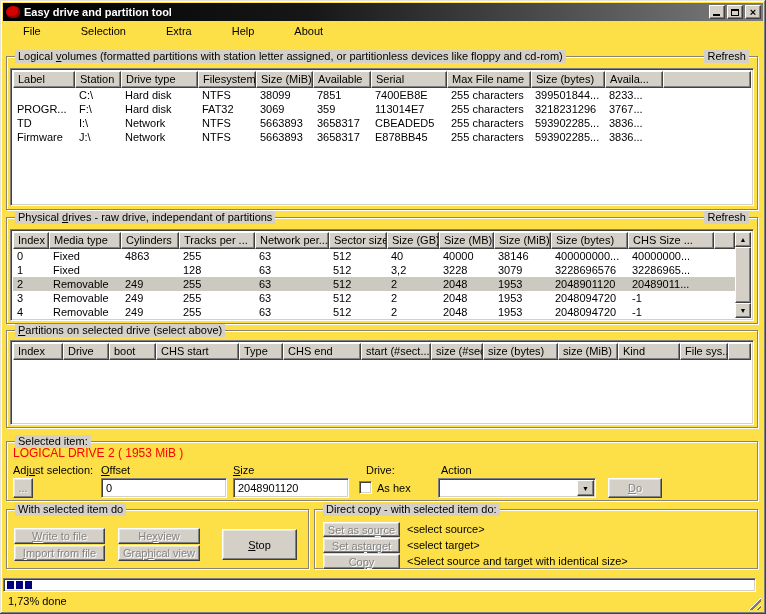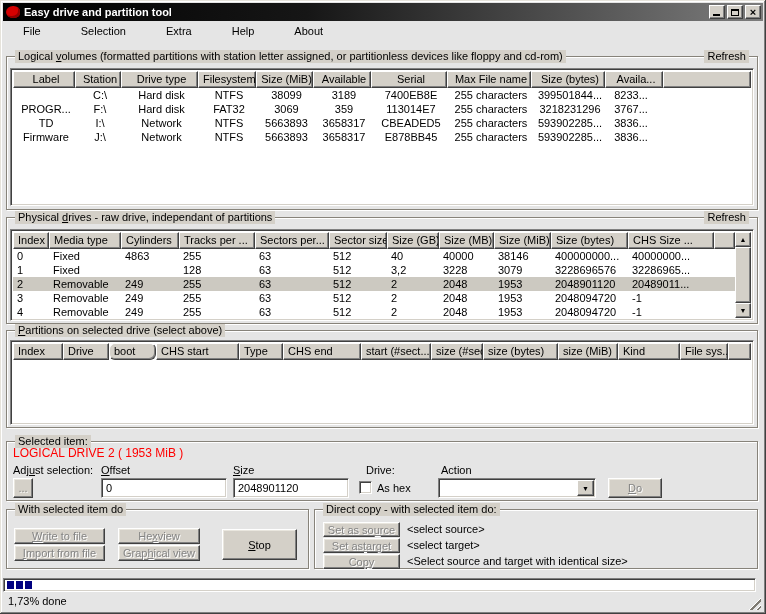--- a/index.html
+++ b/index.html
@@ -1,18 +1,18 @@
 <!DOCTYPE html>
 <html><head>
 <meta charset="utf-8">
 <style>
   * { margin:0; padding:0; box-sizing:border-box; }
   html,body { width:766px; height:614px; }
   body { font-family:"Liberation Sans","DejaVu Sans",sans-serif; font-size:11px; color:#000; background:#d4d0c8; }
-  #window { position:relative; width:766px; height:614px; background:#e5e5e5;
+  #window { position:relative; width:766px; height:614px; background:#fde047;
     box-shadow: inset -1px -1px #404040, inset 1px 1px #e6e3db, inset -2px -2px #808080, inset 2px 2px #fff; }
 
   
   .titlebar { position:absolute; left:3px; top:3px; width:760px; height:18px;
     background:linear-gradient(90deg,#000 0%,#161616 40%,#6f6f6f 92%,#7c7c7c 100%);
     display:flex; align-items:center; }
   .app-icon { width:14px; height:12px; margin-left:3px; background:#d40000;
     border-radius:60% 55% 50% 60%; box-shadow: inset -2px -2px 0 #8f0000; }
   .title-text { color:#fff; font-weight:bold; font-size:11px; margin-left:4px; white-space:nowrap; }
   .tb-buttons { position:absolute; right:2px; top:2px; display:flex; }
@@ -77,21 +77,21 @@
   .progress { position:absolute; left:3px; top:578px; width:753px; height:14px; background:#fff;
     border:1px solid; border-color:#808080 #fff #fff #808080; box-shadow: inset 1px 1px 0 #404040, inset -1px -1px 0 #d4d0c8;
     display:flex; align-items:center; padding-left:3px; gap:2px; }
   .pblock { width:7px; height:8px; flex:0 0 auto; }
   .status-text { position:absolute; left:8px; top:595px; }
   .grip { position:absolute; right:5px; bottom:4px; width:13px; height:13px;
     background:repeating-linear-gradient(135deg,#fff 0 1px,#7f7b73 1px 2.5px,transparent 2.5px 4.8px);
     clip-path:polygon(100% 0,100% 100%,0 100%); }
 
   
-  .g1 { left:6px; top:56px;  width:752px; height:154px;text-align:center; }
+  .g1 { left:6px; top:56px;  width:752px; height:154px; }
   .g2 { left:6px; top:217px; width:752px; height:107px; }
   .g3 { left:6px; top:330px; width:752px; height:98px; }
   .g4 { left:6px; top:441px; width:752px; height:60px; }
   .g5 { left:6px; top:509px; width:303px; height:60px; }
   .g6 { left:314px; top:509px; width:444px; height:60px; }
   #t1 { left:3px; top:11px; width:744px; height:138px; }
   #t2 { left:3px; top:11px; width:744px; height:92px; }
   #t3 { left:3px; top:9px;  width:744px; height:85px; }
 </style>
 </head>
@@ -140,21 +140,21 @@
           <div class="th" style="width: 58px;">Availa...</div>
           <div class="th fill"></div>
         </div>
         <div class="tbody">
           <div class="tr">
             <div class="td" style="width: 62px;"></div>
             <div class="td" style="width: 46px;">C:\</div>
             <div class="td" style="width: 77px;">Hard disk</div>
             <div class="td" style="width: 58px;">NTFS</div>
             <div class="td" style="width: 57px;">38099</div>
-            <div class="td" style="width: 58px;">3189</div>
+            <div class="td" style="width: 58px;">7851</div>
             <div class="td" style="width: 76px;">7400EB8E</div>
             <div class="td" style="width: 84px;">255 characters</div>
             <div class="td" style="width: 74px;">399501844...</div>
             <div class="td" style="width: 48px;">8233...</div>
           </div>
           <div class="tr">
             <div class="td" style="width: 62px;">PROGR...</div>
             <div class="td" style="width: 46px;">F:\</div>
             <div class="td" style="width: 77px;">Hard disk</div>
             <div class="td" style="width: 58px;">FAT32</div>
@@ -204,21 +204,21 @@
         <span class="sb-thumb"></span>
         <span class="sb-btn">
             <span class="sb-arr">▼</span>
           </span>
       </div>
     <div class="thead">
           <div class="th" style="width: 36px;">Index</div>
           <div class="th" style="width: 72px;">Media type</div>
           <div class="th" style="width: 58px;">Cylinders</div>
           <div class="th" style="width: 76px;">Tracks per ...</div>
-          <div class="th" style="width: 74px;">Sectors per...</div>
+          <div class="th" style="width: 74px;">Network per...</div>
           <div class="th" style="width: 58px;">Sector size</div>
           <div class="th" style="width: 52px;">Size (GB)</div>
           <div class="th" style="width: 55px;">Size (MB)</div>
           <div class="th" style="width: 57px;">Size (MiB)</div>
           <div class="th" style="width: 77px;">Size (bytes)</div>
           <div class="th" style="width: 86px;">CHS Size ...</div>
           <div class="th fill"></div>
         </div>
         <div class="tbody">
           <div class="tr">
@@ -289,21 +289,21 @@
         </div>
       </div>
   </div>
 
   <div class="group g3">
     <span class="legend"><u>P</u>artitions on selected drive (select above)</span>
     <div class="table" id="t3">
         <div class="thead">
           <div class="th" style="width: 50px;">Index</div>
           <div class="th" style="width: 46px;">Drive</div>
-          <div class="th" style="width: 47px; border-radius: 6px;">boot</div>
+          <div class="th" style="width: 47px;">boot</div>
           <div class="th" style="width: 83px;">CHS start</div>
           <div class="th" style="width: 44px;">Type</div>
           <div class="th" style="width: 78px;">CHS end</div>
           <div class="th" style="width: 70px;">start (#sect...</div>
           <div class="th" style="width: 52px;">size (#sector)</div>
           <div class="th" style="width: 75px;">size (bytes)</div>
           <div class="th" style="width: 60px;">size (MiB)</div>
           <div class="th" style="width: 62px;">Kind</div>
           <div class="th" style="width: 48px;">File sys...</div>
           <div class="th fill"></div>

